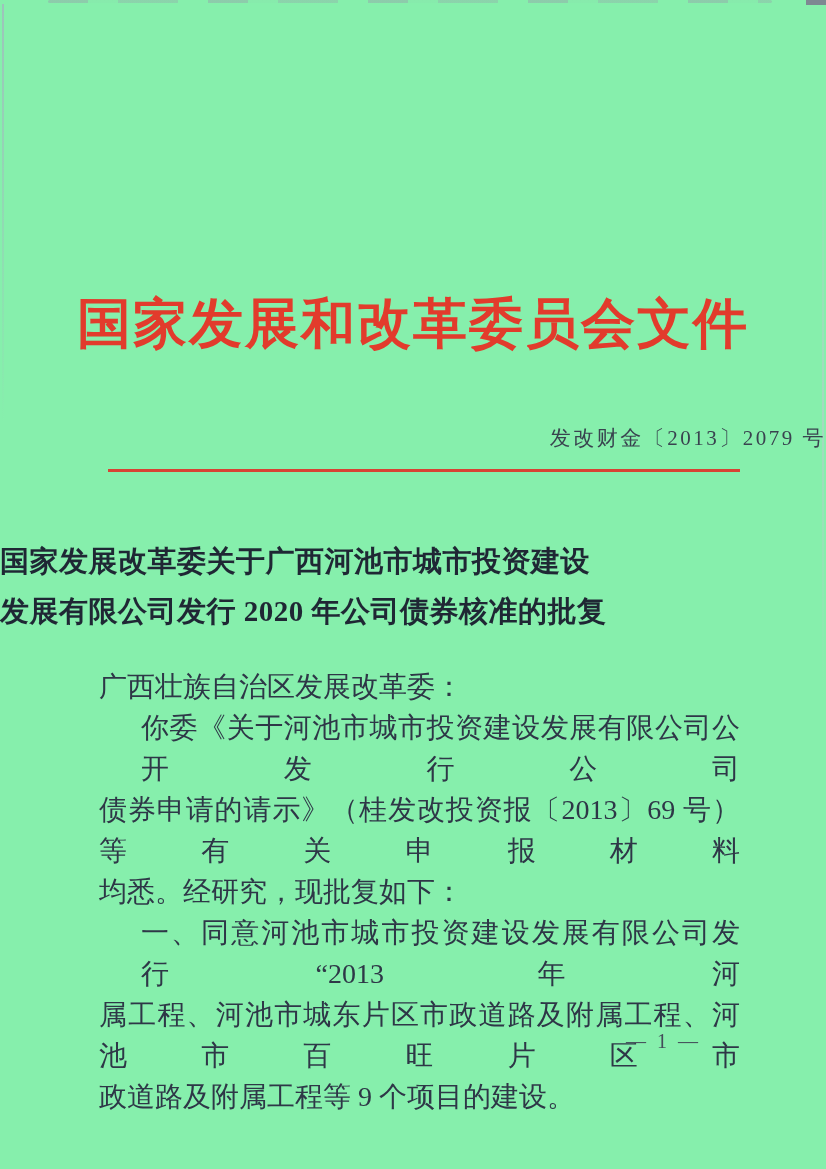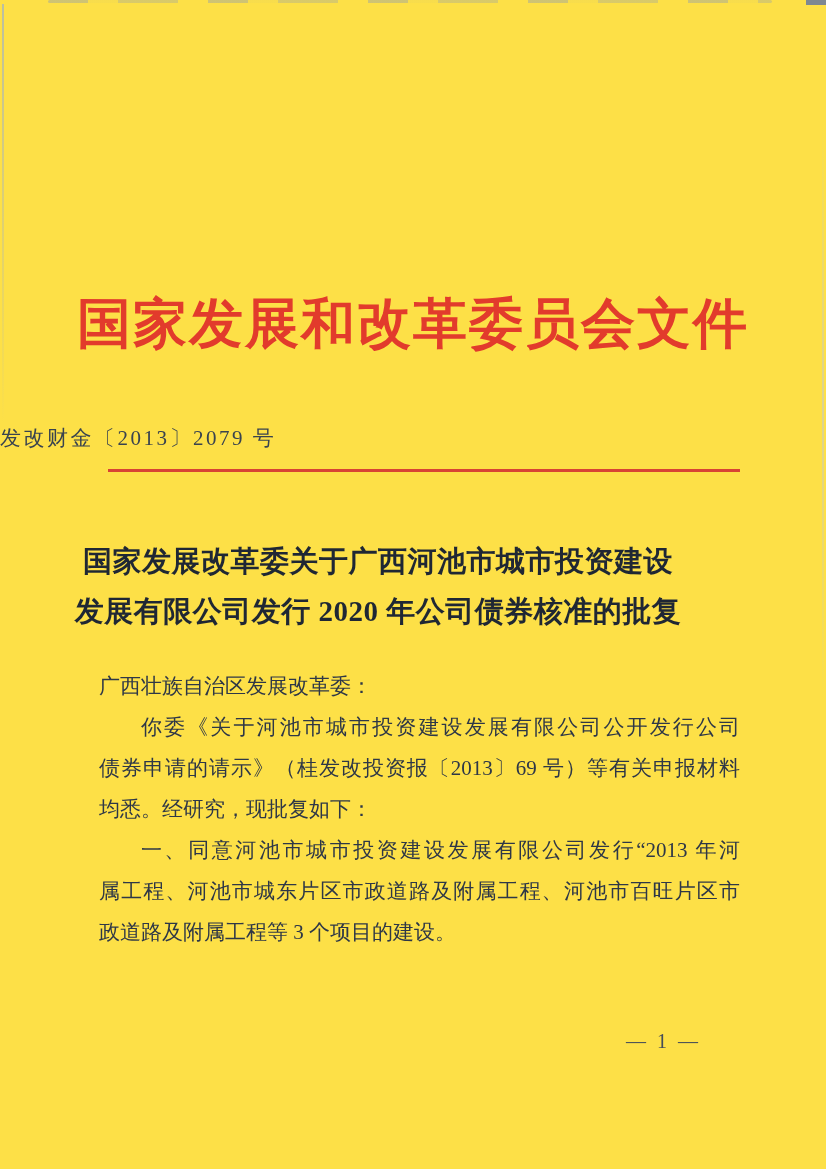--- a/index.html
+++ b/index.html
@@ -5,21 +5,21 @@
   html, body { margin: 0; padding: 0; }
   body {
     width: 826px; height: 1169px;
     background: #ffffff;
     font-family: "Liberation Serif", "DejaVu Serif", serif;
     position: relative;
     overflow: hidden;
   }
   .paper {
     position: absolute; inset: 0;
-    background: #fde047;
+    background: #86efac;
   }
 
   
   .scan-top-edge {
     position: absolute; top: 0; left: 48px; width: 724px; height: 3px;
     background: repeating-linear-gradient(90deg,
       rgba(150,160,170,0.45) 0 40px, rgba(150,160,170,0.05) 40px 70px,
       rgba(150,160,170,0.35) 70px 130px, rgba(150,160,170,0.0) 130px 160px);
     border-radius: 2px;
   }
@@ -39,41 +39,40 @@
   .letterhead {
     position: absolute; top: 288px; left: 0; width: 826px;
     text-align: center;
     font-size: 54px; font-weight: 700;
     color: #e23b2c;
     letter-spacing: 2px;
     white-space: nowrap;
   }
   .doc-number {
     position: absolute; top: 424px; left: 0; width: 826px;
-    text-align: left;
+    text-align: right;
     font-size: 21px;
     color: #39434f;
     letter-spacing: 2.5px;
   }
   .red-divider {
     position: absolute; top: 469px; left: 108px; width: 632px; height: 3px;
     background: #d84334;
   }
   .doc-title {
     position: absolute; top: 536px; left: 0; width: 708px;
-    text-align: center;
+    text-align: left;
     font-size: 29px; font-weight: 700;
     line-height: 50px;
     color: #1f2734;
     letter-spacing: 0.5px;
-    padding-left: 24px;
   }
   .body-text {
     position: absolute; top: 666px; left: 99px; width: 641px;
-    font-size: 21px;
+    font-size: 28px;
     line-height: 41px;
     color: #2e3747;
   }
   .line { width: 100%; }
   .jline { text-align: justify; text-align-last: justify; }
   .indent { padding-left: 42px; box-sizing: border-box; }
   .page-number {
     position: absolute; top: 1030px; left: 626px;
     font-size: 20px;
     color: #434c59;
@@ -104,18 +103,18 @@
 
   <div class="body-text">
     <div class="line">广西壮族自治区发展改革委：</div>
 
     <div class="line jline indent">你委《关于河池市城市投资建设发展有限公司公开发行公司</div>
     <div class="line jline">债券申请的请示》（桂发改投资报〔2013〕69 号）等有关申报材料</div>
     <div class="line">均悉。经研究，现批复如下：</div>
 
     <div class="line jline indent">一、同意河池市城市投资建设发展有限公司发行“2013 年河</div>
     <div class="line jline">属工程、河池市城东片区市政道路及附属工程、河池市百旺片区市</div>
-    <div class="line">政道路及附属工程等 3 个项目的建设。</div>
+    <div class="line">政道路及附属工程等 9 个项目的建设。</div>
   </div>
 
   <div class="page-number">— 1 —</div>
 
 </div>
 
 </body></html>

